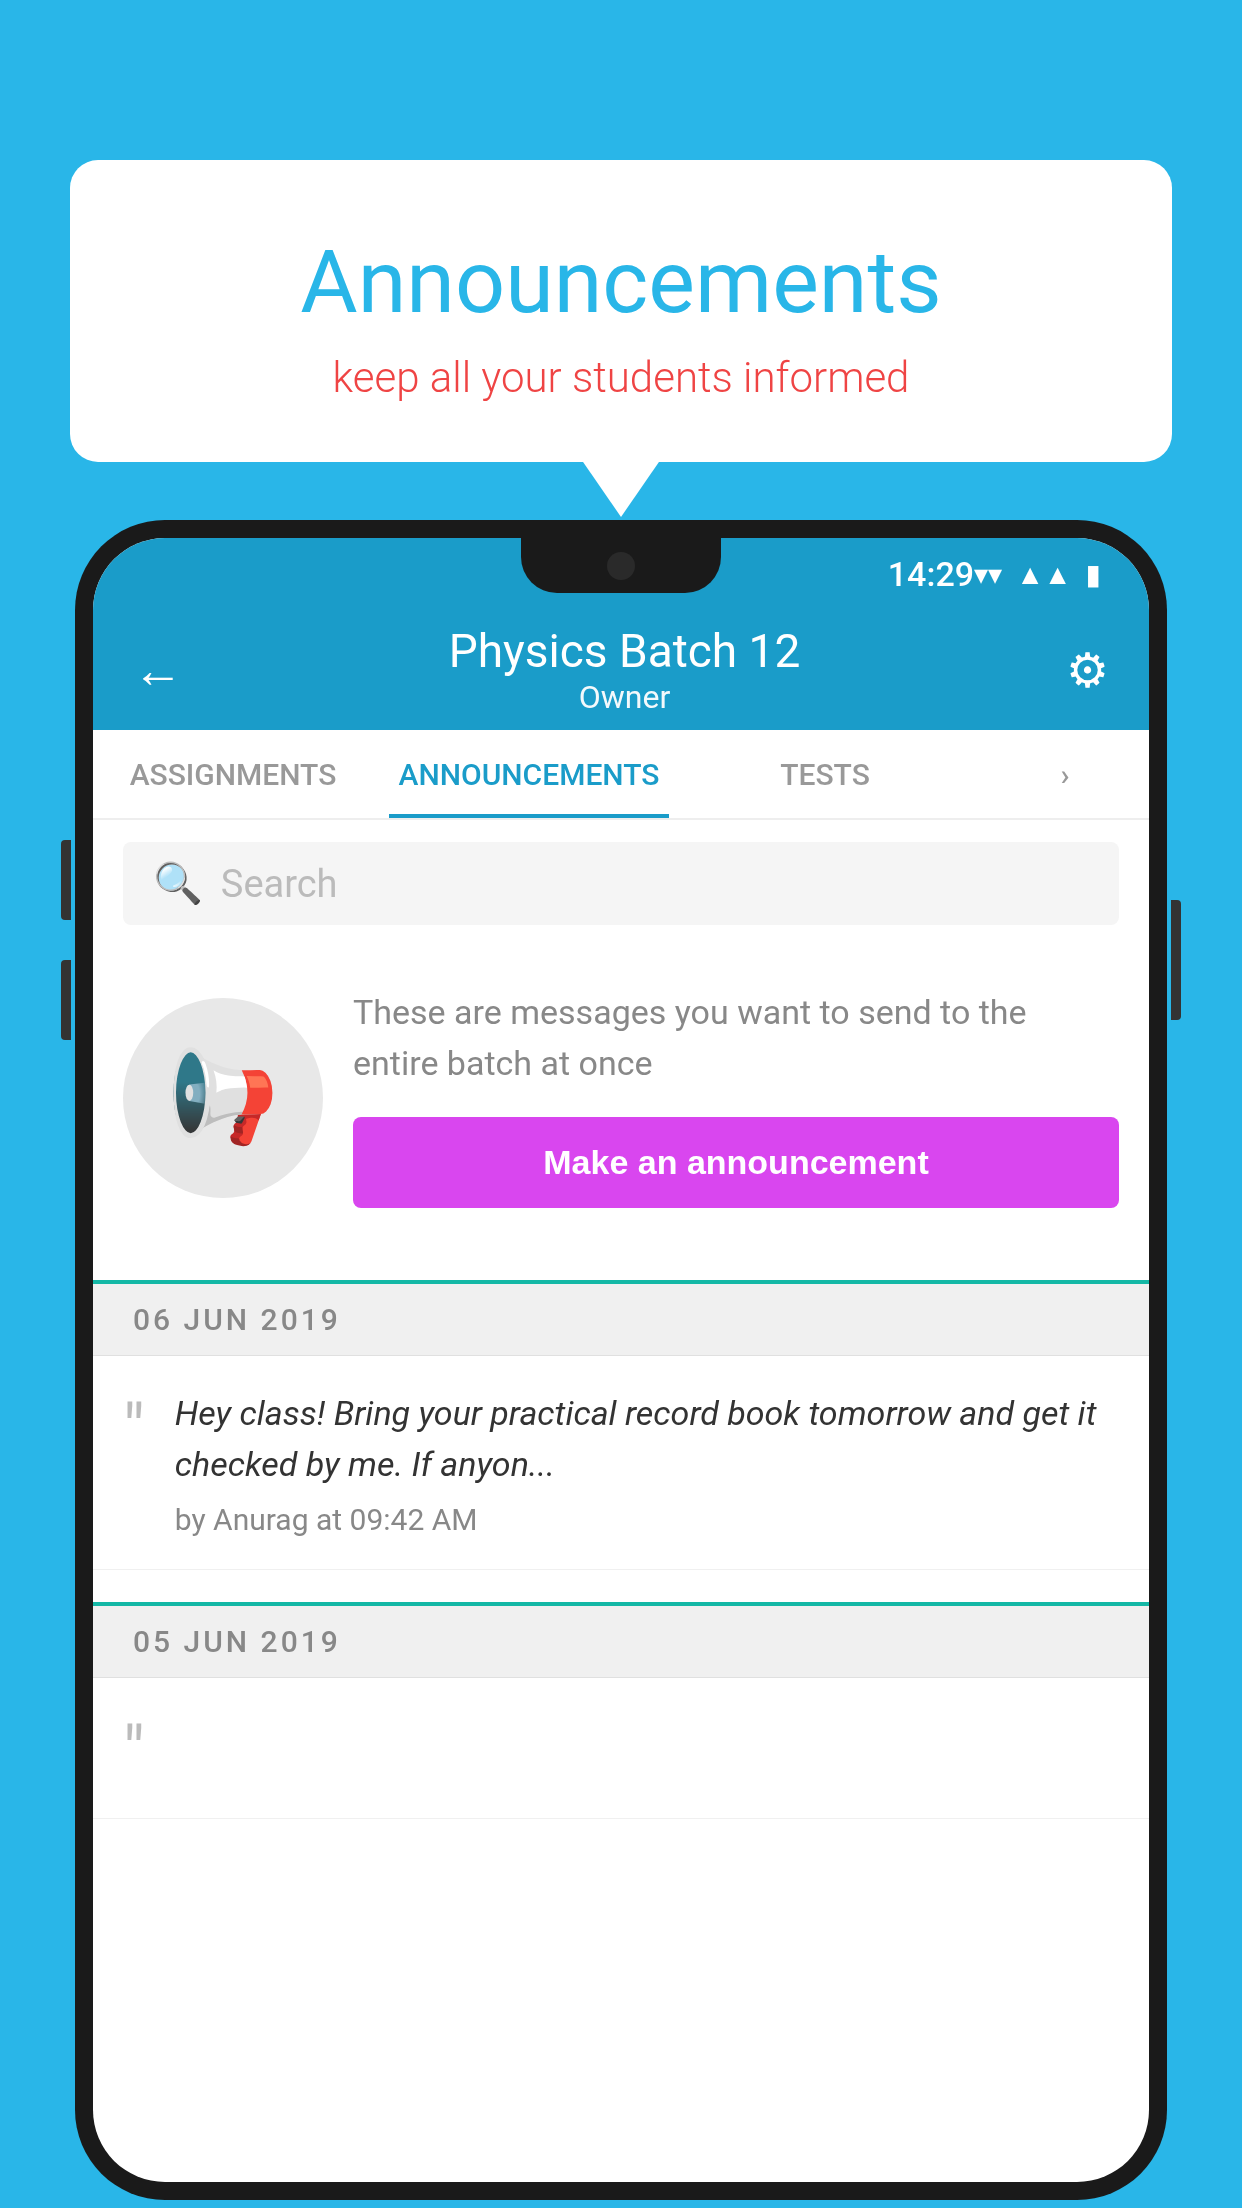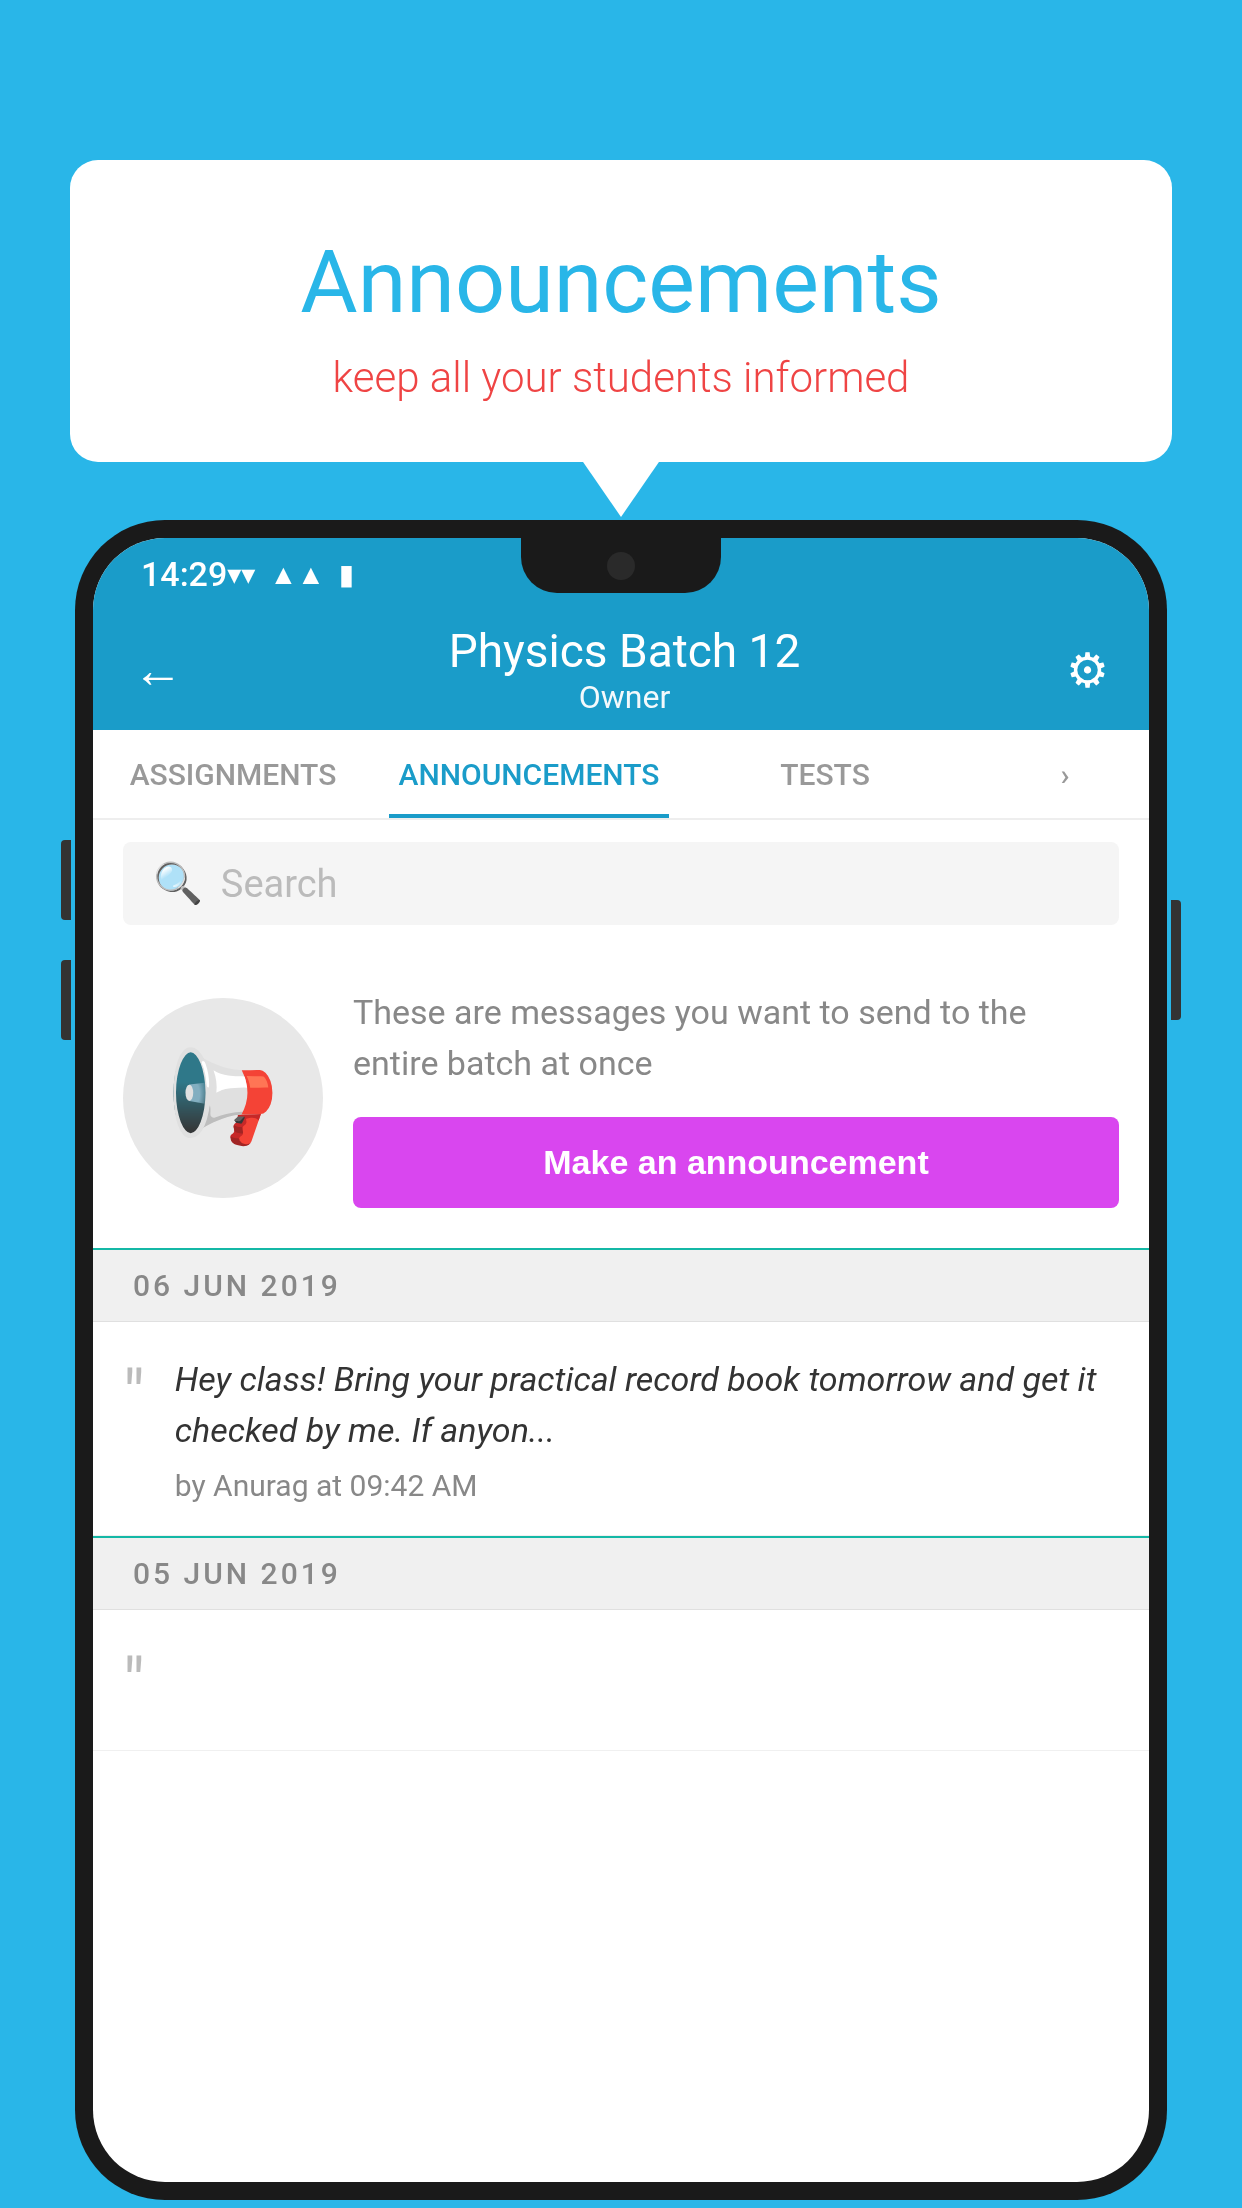--- a/index.html
+++ b/index.html
@@ -100,21 +100,21 @@
       border-radius: 50%;
       margin: 14px auto 0;
     }
 
     
     .status-bar {
       background: #1a9cc9;
       height: 72px;
       display: flex;
       align-items: center;
-      justify-content: flex-start;
+      justify-content: flex-end;
       padding: 0 48px;
       padding-top: 0;
     }
 
     .status-time {
       color: white;
       font-size: 34px;
       font-weight: 500;
     }
 
@@ -277,22 +277,23 @@
       font-size: 34px;
       font-weight: 700;
       cursor: pointer;
       width: 100%;
     }
 
     
     .date-separator {
       background: #f0f0f0;
       padding: 18px 40px;
-      border-top: 2px solid #14b8a6;
+      border-top: 4px solid #14b8a6;
       border-bottom: 1px solid #e0e0e0;
+      margin-top: 32px;
     }
 
     .date-text {
       color: #888;
       font-size: 30px;
       font-weight: 500;
       letter-spacing: 3px;
     }
 
     

